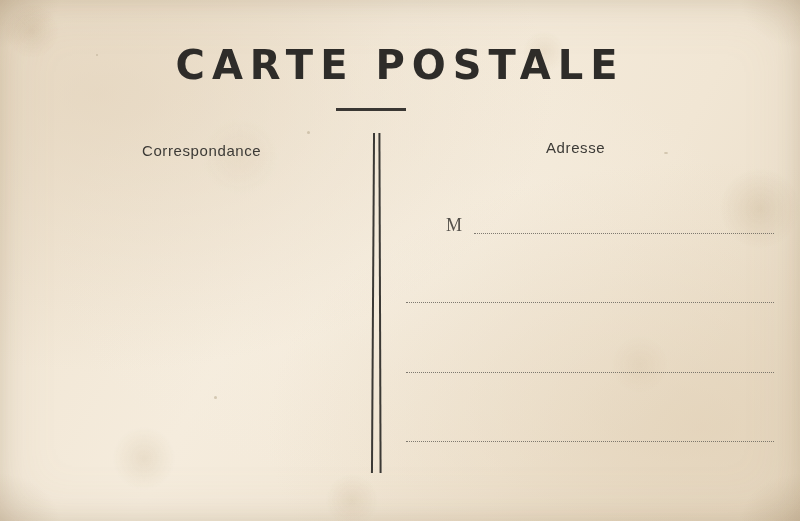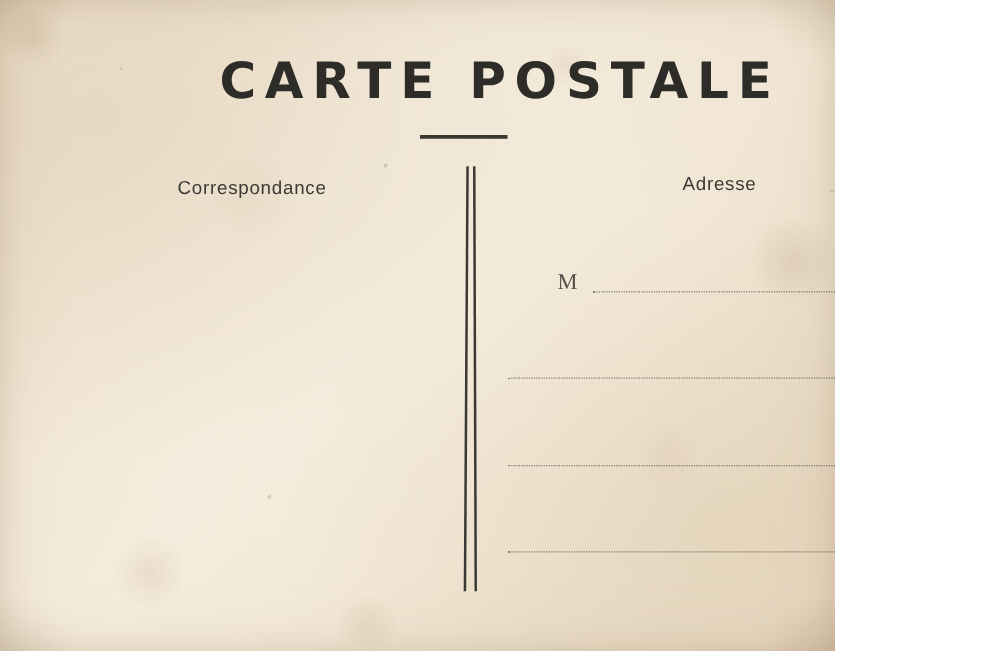--- a/index.html
+++ b/index.html
@@ -9,21 +9,21 @@
   }
   body {
     width: 800px;
     height: 521px;
     overflow: hidden;
     font-family: "Liberation Sans", sans-serif;
   }
 
   #postcard {
     position: relative;
-    width: 668px;
+    width: 800px;
     height: 521px;
     background: #f2e7d6;
     background-image:
       radial-gradient(ellipse at 12% 18%, rgba(222,205,180,0.55) 0%, rgba(222,205,180,0) 46%),
       radial-gradient(ellipse at 88% 82%, rgba(220,201,172,0.50) 0%, rgba(220,201,172,0) 44%),
       radial-gradient(ellipse at 50% 50%, rgba(246,238,224,0.85) 0%, rgba(246,238,224,0) 62%),
       linear-gradient(118deg, #efe3d0 0%, #f5ecdd 38%, #f1e6d4 70%, #e9dcc7 100%);
     box-sizing: border-box;
     overflow: hidden;
   }

